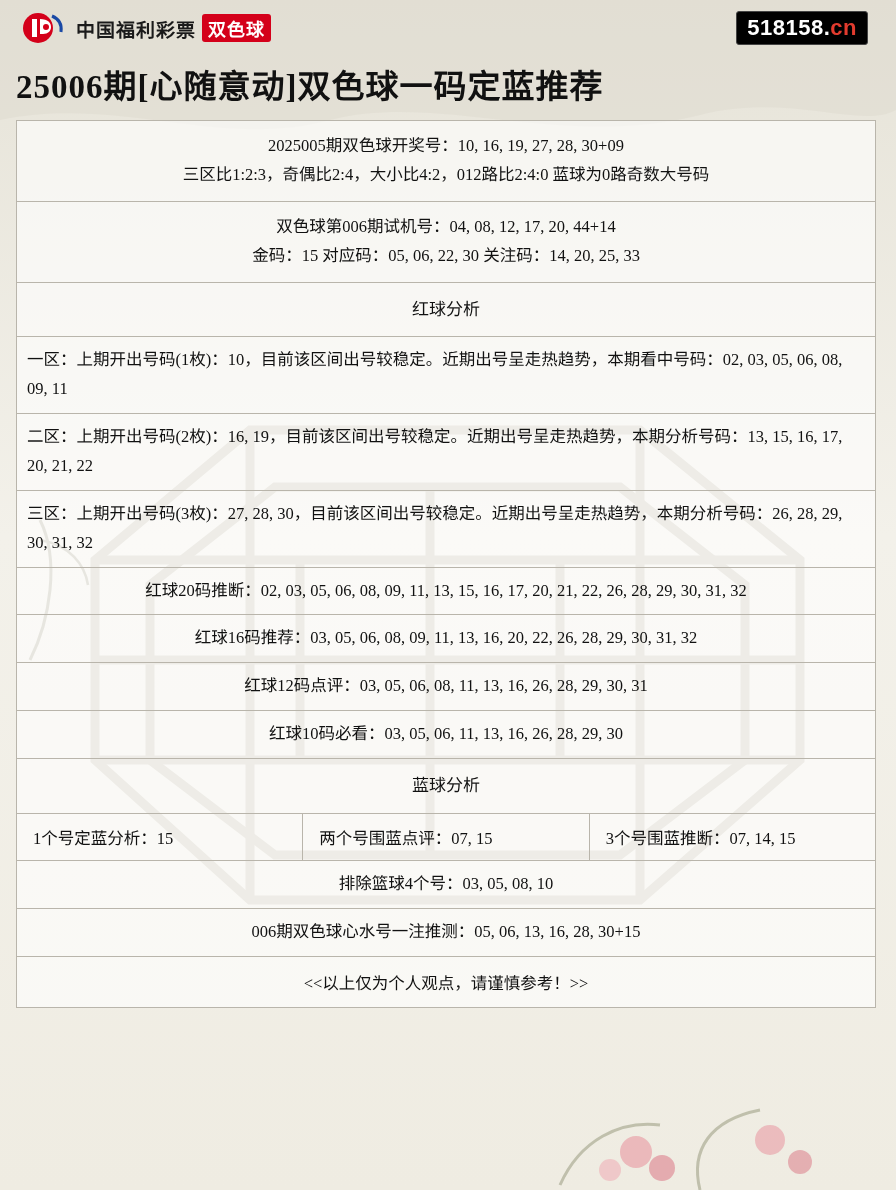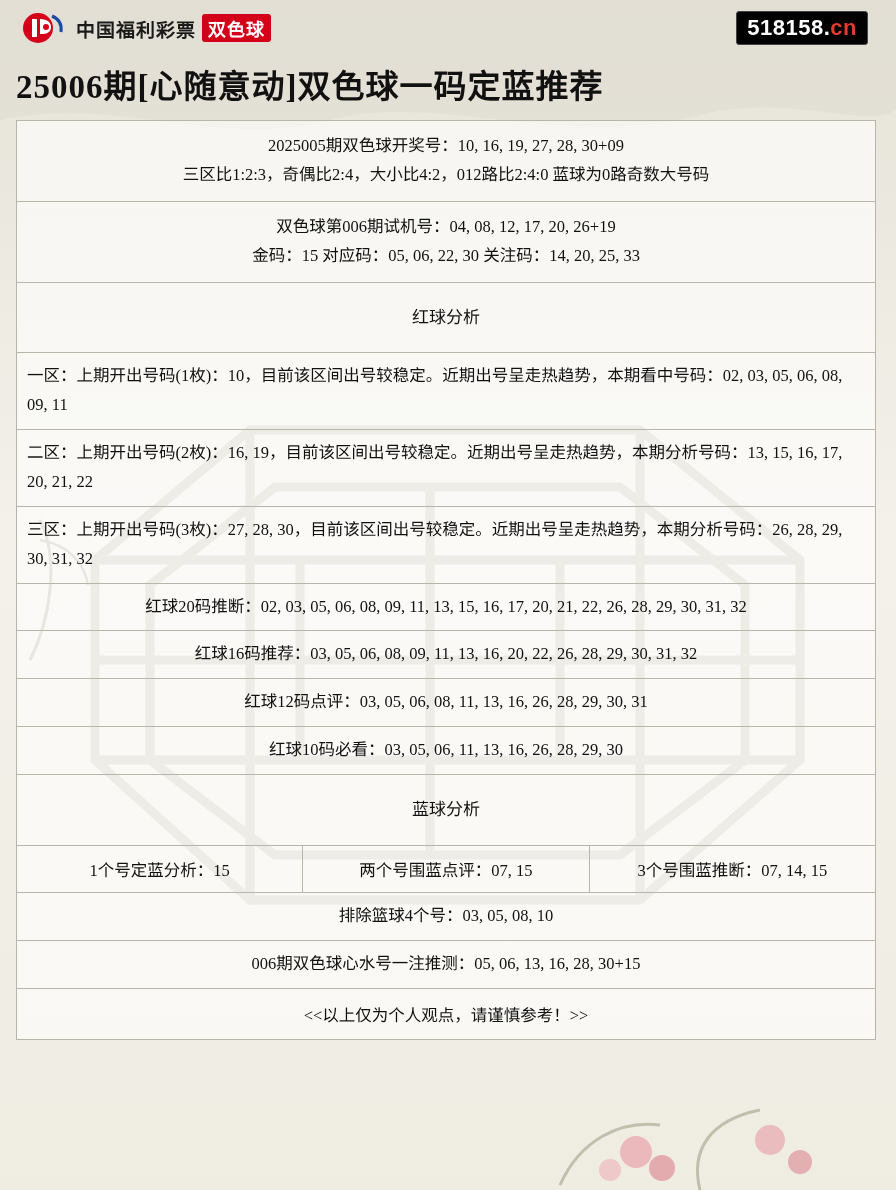--- a/index.html
+++ b/index.html
@@ -111,29 +111,29 @@
   }
   .row.tall {
     padding: 11px 25px;
   }
   .row p {
     margin: 0;
   }
   .section-head {
     text-align: center;
     font-size: 17px;
-    padding: 20px 10px;
+    padding: 12px 10px;
   }
   .triple {
     display: flex;
     border-bottom: 1px solid #b9b5ab;
   }
   .triple > div {
     flex: 1;
-    text-align: center;
+    text-align: left;
     padding: 11px 16px;
     font-size: 16.5px;
     border-right: 1px solid #b9b5ab;
     box-sizing: border-box;
   }
   .triple > div:last-child {
     border-right: none;
   }
   .footer-note {
     text-align: center;
@@ -204,21 +204,21 @@
   <div class="title">25006期[心随意动]双色球一码定蓝推荐</div>
 
   <div class="panel">
 
     <div class="row center tall">
       <p>2025005期双色球开奖号：10, 16, 19, 27, 28, 30+09</p>
       <p>三区比1:2:3，奇偶比2:4，大小比4:2，012路比2:4:0 蓝球为0路奇数大号码</p>
     </div>
 
     <div class="row center tall">
-      <p>双色球第006期试机号：04, 08, 12, 17, 20, 26+19</p>
+      <p>双色球第006期试机号：04, 08, 12, 17, 20, 44+14</p>
       <p>金码：15 对应码：05, 06, 22, 30 关注码：14, 20, 25, 33</p>
     </div>
 
     <div class="row section-head">红球分析</div>
 
     <div class="row justify">一区：上期开出号码(1枚)：10，目前该区间出号较稳定。近期出号呈走热趋势，本期看中号码：02, 03, 05, 06, 08, 09, 11</div>
     <div class="row justify">二区：上期开出号码(2枚)：16, 19，目前该区间出号较稳定。近期出号呈走热趋势，本期分析号码：13, 15, 16, 17, 20, 21, 22</div>
     <div class="row justify">三区：上期开出号码(3枚)：27, 28, 30，目前该区间出号较稳定。近期出号呈走热趋势，本期分析号码：26, 28, 29, 30, 31, 32</div>
 
     <div class="row center">红球20码推断：02, 03, 05, 06, 08, 09, 11, 13, 15, 16, 17, 20, 21, 22, 26, 28, 29, 30, 31, 32</div>

